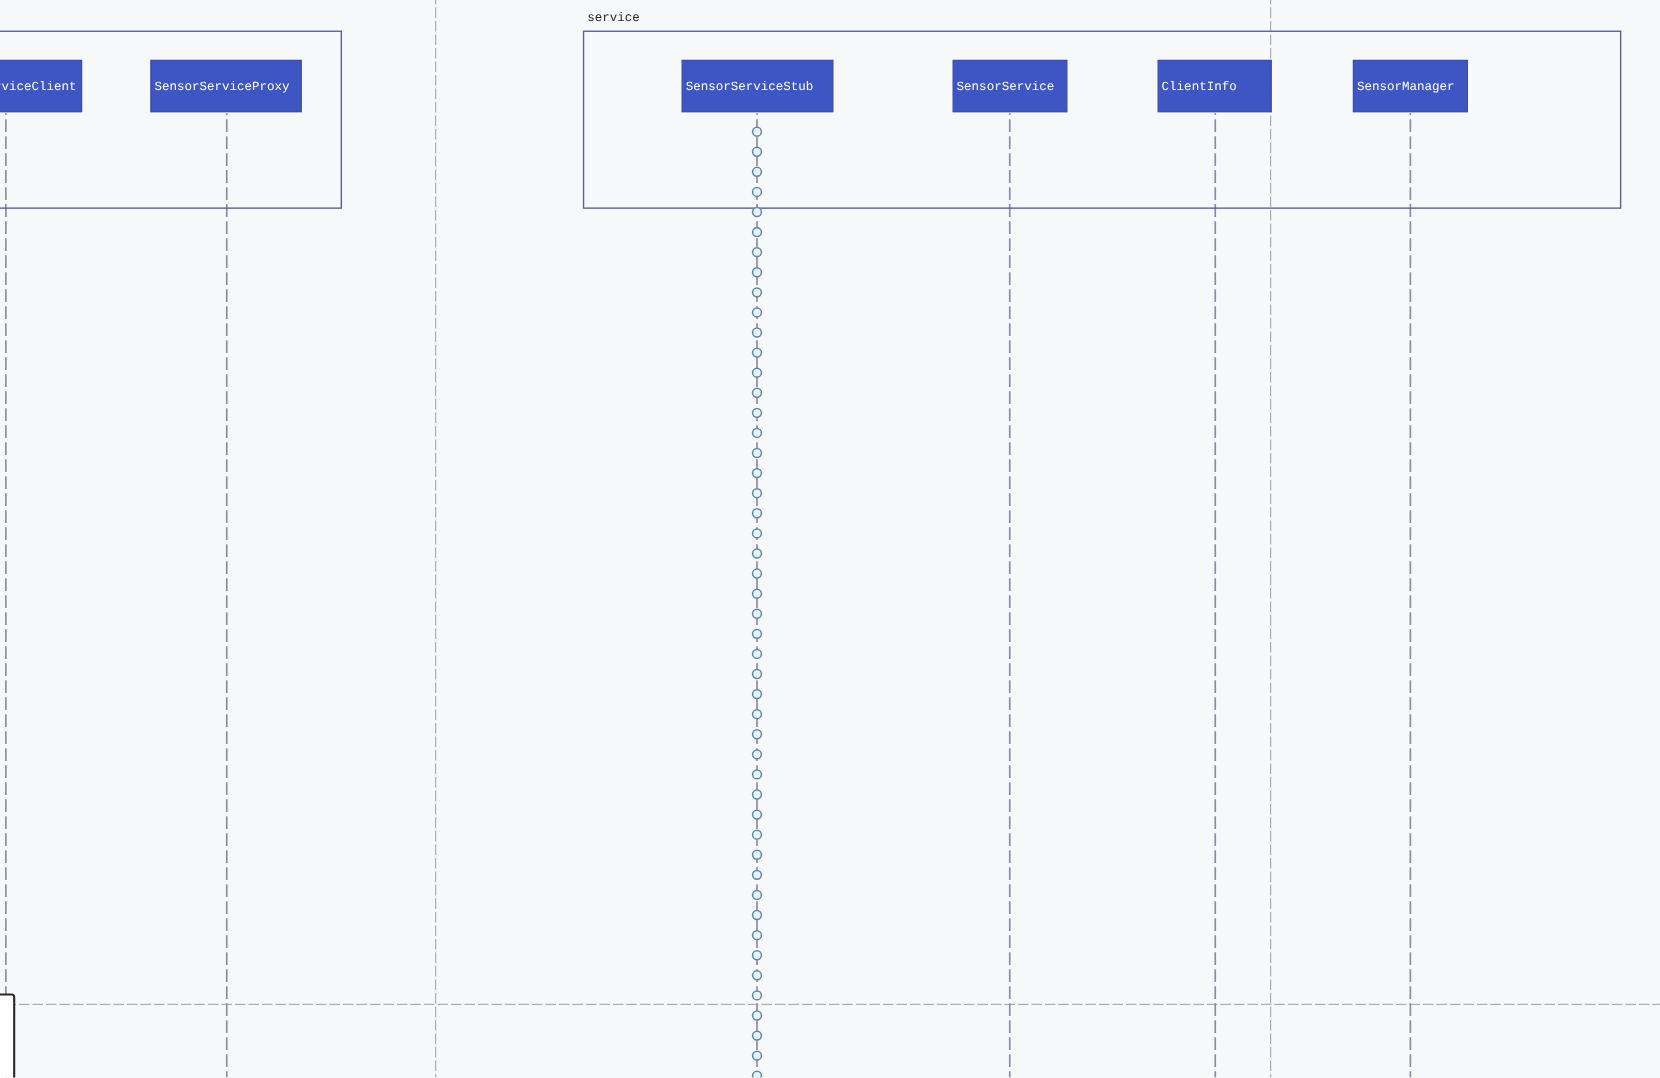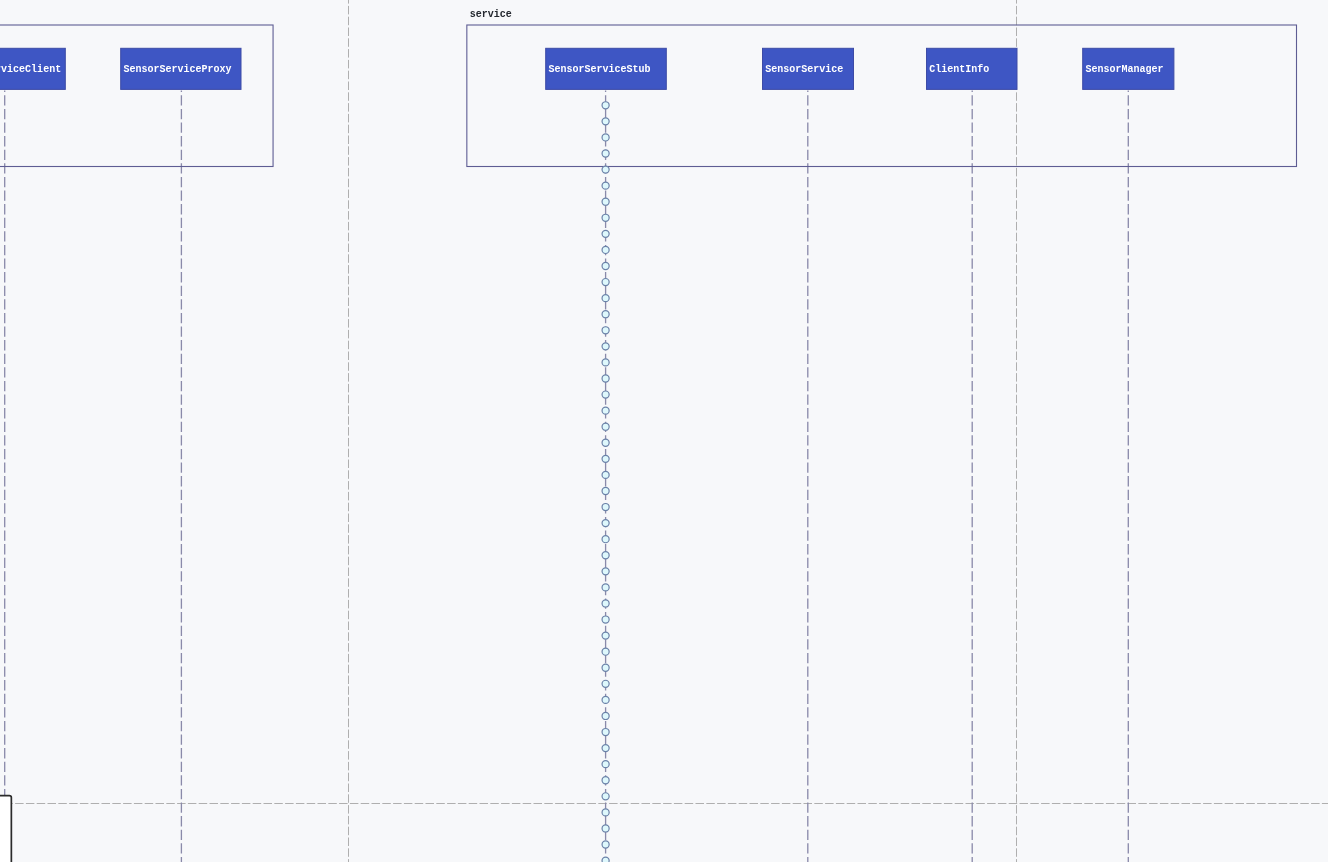--- a/index.html
+++ b/index.html
@@ -1,19 +1,19 @@
 <!DOCTYPE html>
 <html><head>
 <meta charset="utf-8">
 <title>UML sequence diagram</title>
 <style>
   html,body{margin:0;padding:0;}
   body{width:1328px;height:862px;overflow:hidden;background:#f7f8fa;
        font-family:"Liberation Mono","DejaVu Sans Mono",monospace;}
-  #canvas{position:absolute;left:0;top:0;width:1182px;height:862px;font-weight:bold;}
+  #canvas{position:absolute;left:0;top:0;width:1182px;height:862px;}
   #diagram-svg{position:absolute;left:0;top:0;display:block;}
   .mono{font-family:"Liberation Mono","DejaVu Sans Mono",monospace;font-size:10px;}
   .participant-label{fill:#ffffff;}
   .group-label{fill:#23272e;}
 </style>
 </head>
 <body style="background: rgb(247, 248, 250);">
 
 <div id="canvas">
   <svg id="diagram-svg" width="1328" height="862" viewBox="0 0 1328 862">

